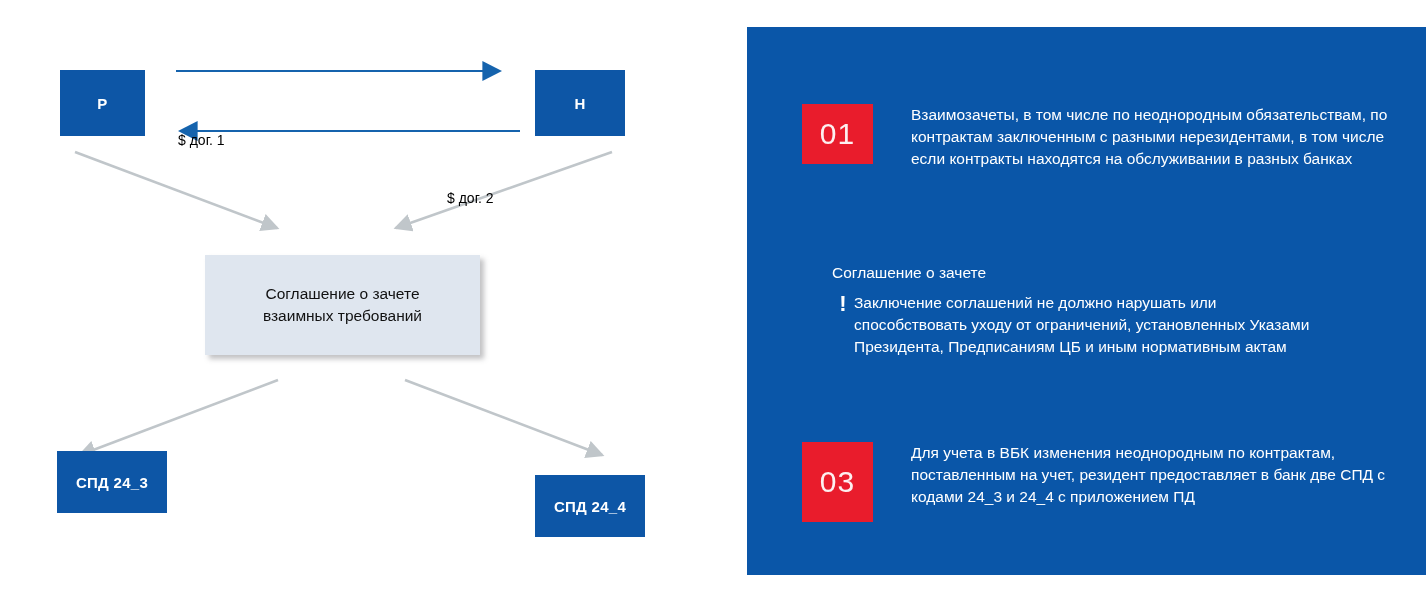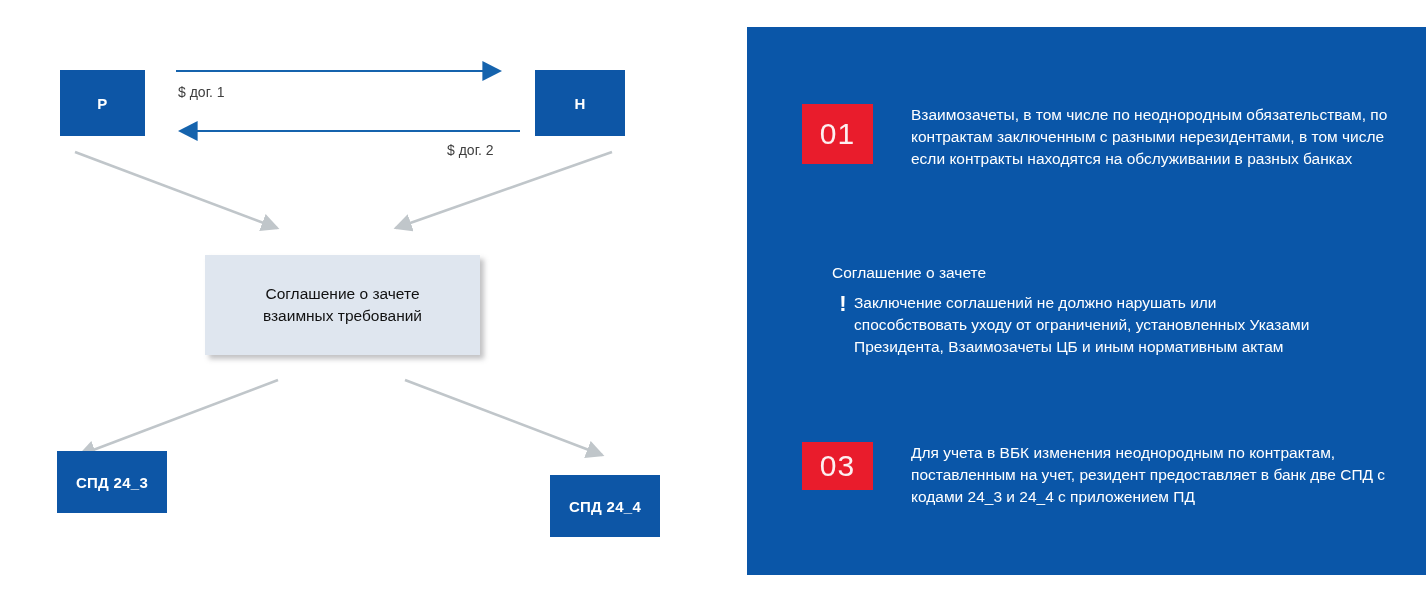--- a/index.html
+++ b/index.html
@@ -43,21 +43,21 @@
   }
   #node-h {
     left: 535px; top: 70px; width: 90px; height: 66px;
     font-size: 15px;
   }
   #node-spd-left {
     left: 57px; top: 451px; width: 110px; height: 62px;
     font-size: 15px;
   }
   #node-spd-right {
-    left: 550px; top: 475px; width: 110px; height: 62px;
+    left: 535px; top: 475px; width: 110px; height: 62px;
     font-size: 15px;
   }
 
   #node-agreement {
     position: absolute;
     left: 205px; top: 255px;
     width: 275px; height: 100px;
     background: #dfe6ef;
     box-shadow: 4px 4px 5px rgba(120,120,125,.45);
     display: flex;
@@ -65,23 +65,24 @@
     justify-content: center;
     text-align: center;
     color: #111111;
     font-size: 15.5px;
     line-height: 1.45;
   }
   #node-agreement span { display: block; }
 
   .flow-label {
     position: absolute;
-    color: #404040;
+    color: #000000;
     font-size: 14px;
     white-space: nowrap;
+    margin-top: 48px;
   }
   #label-dog1 { left: 178px; top: 84px; }
   #label-dog2 { left: 447px; top: 142px; }
 
   
   #notes-panel {
     position: absolute;
     left: 747px; top: 27px;
     width: 679px; height: 548px;
     background: #0a56a8;
@@ -102,21 +103,21 @@
     background: #e91c2c;
     color: #fdf0f1;
     display: flex;
     align-items: center;
     justify-content: center;
     font-size: 30px;
     flex: 0 0 auto;
     letter-spacing: 1px;
   }
   #note-item-2 .note-badge { height: 68px; }
-  #note-item-3 .note-badge { height: 48px; }
+  #note-item-3 .note-badge { height: 80px; }
 
   .note-body {
     margin-left: 38px;
     color: #ffffff;
     font-size: 15.5px;
     line-height: 1.42;
     max-width: 500px;
   }
   .note-heading {
     color: #ffffff;
@@ -208,21 +209,21 @@
   <div class="note-item" id="note-item-1">
     <div class="note-badge">01</div>
     <div class="note-body">Взаимозачеты, в том числе по неоднородным обязательствам, по контрактам заключенным с разными нерезидентами, в том числе если контракты находятся на обслуживании в разных банках</div>
   </div>
 
   <div class="note-item" id="note-item-2">
     <div style="margin-left:30px;">
       <div class="note-heading">Соглашение о зачете</div>
       <div class="note-warning-row">
         <div class="warning-icon">!</div>
-        <div class="note-warning-text">Заключение соглашений не должно нарушать или способствовать уходу от ограничений, установленных Указами Президента, Взаимозачеты ЦБ и иным нормативным актам</div>
+        <div class="note-warning-text">Заключение соглашений не должно нарушать или способствовать уходу от ограничений, установленных Указами Президента, Предписаниям ЦБ и иным нормативным актам</div>
       </div>
     </div>
   </div>
 
   <div class="note-item" id="note-item-3">
     <div class="note-badge">03</div>
     <div class="note-body">Для учета в ВБК изменения неоднородным по контрактам, поставленным на учет, резидент предоставляет в банк две СПД с кодами 24_3 и 24_4 с приложением ПД</div>
   </div>
 
 </div>

